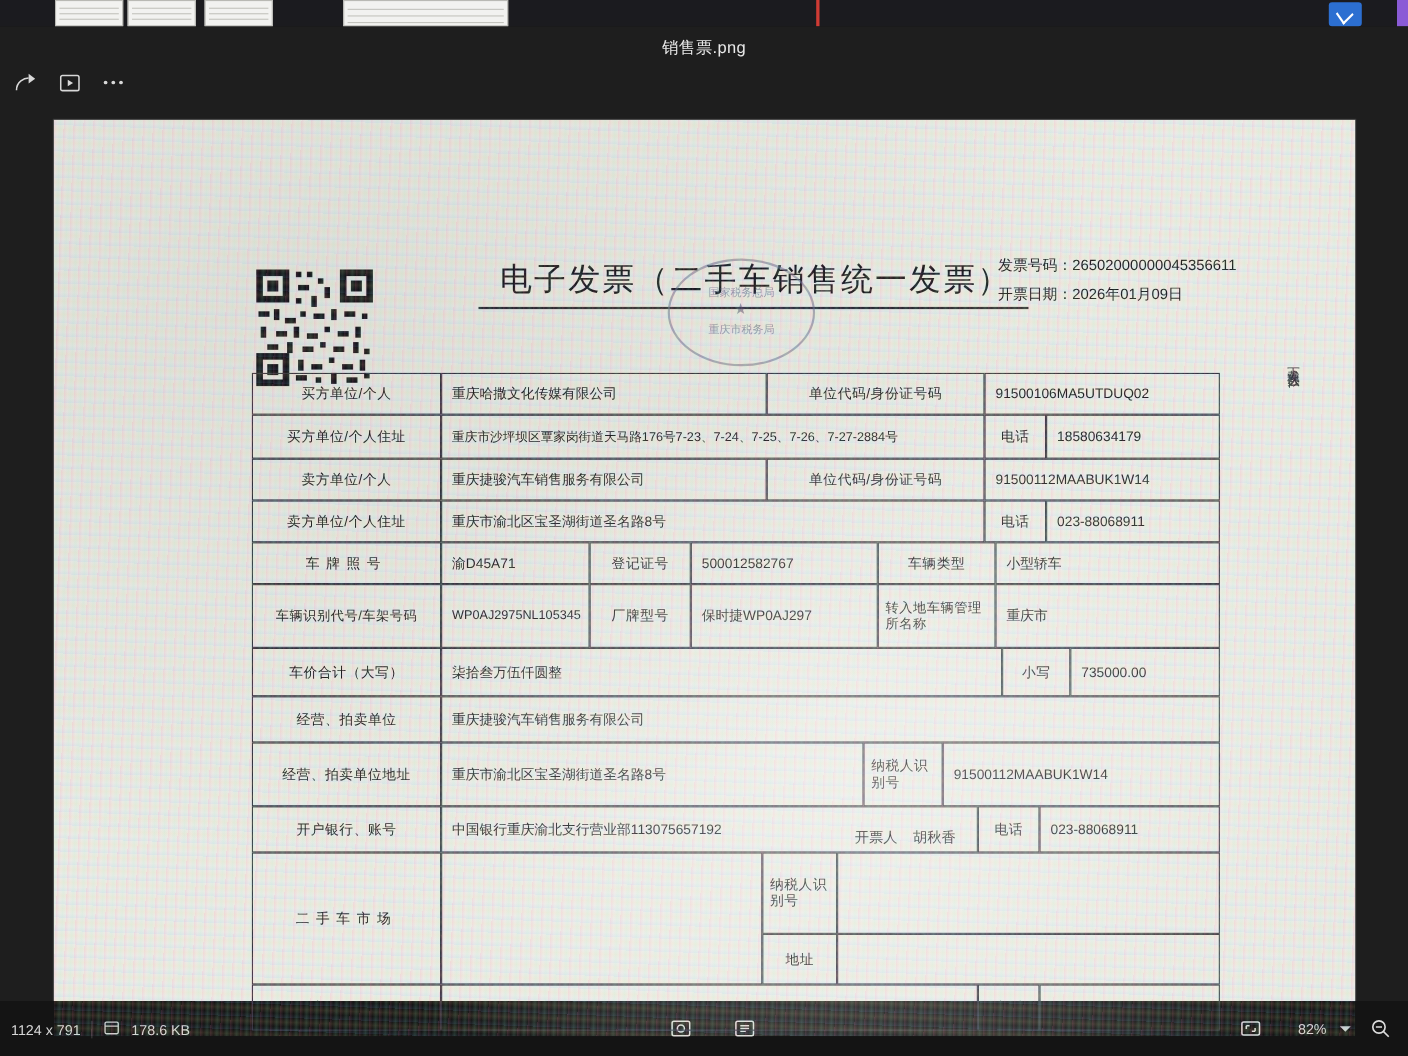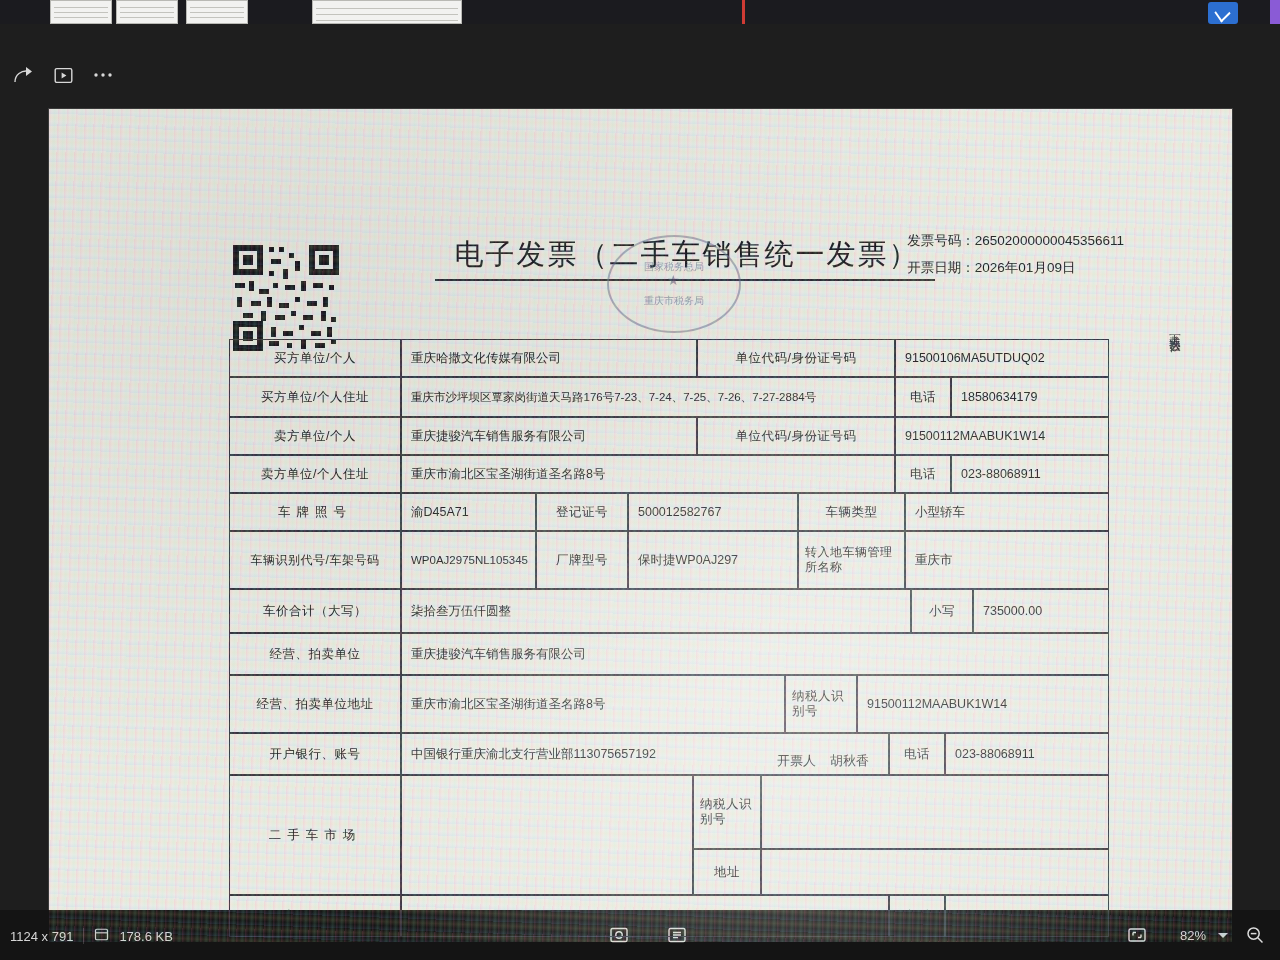--- a/index.html
+++ b/index.html
@@ -194,20 +194,21 @@
     </div>
     <div class="bg-red" style="left:742px;"></div>
     <div class="bg-blue-btn">
         <div class="pen"></div>
       </div>
     <div class="bg-purple"></div>
   </div>
 
   <div class="viewer">
 
+    <div class="viewer-title">销售票.png</div>
 
     <div class="viewer-toolbar">
       <div class="tool-btn">
         <svg width="20" height="18" viewBox="0 0 20 18" fill="none" stroke="currentColor" stroke-width="1.4">
           <path d="M2 16 C2 8, 9 5, 13 5"></path>
             <path d="M13 1 L19 5.5 L13 10 Z" fill="currentColor" stroke="none"></path>
         </svg>
       </div>
       <div class="tool-btn">
         <svg width="19" height="17" viewBox="0 0 19 17" fill="none" stroke="currentColor" stroke-width="1.4">

